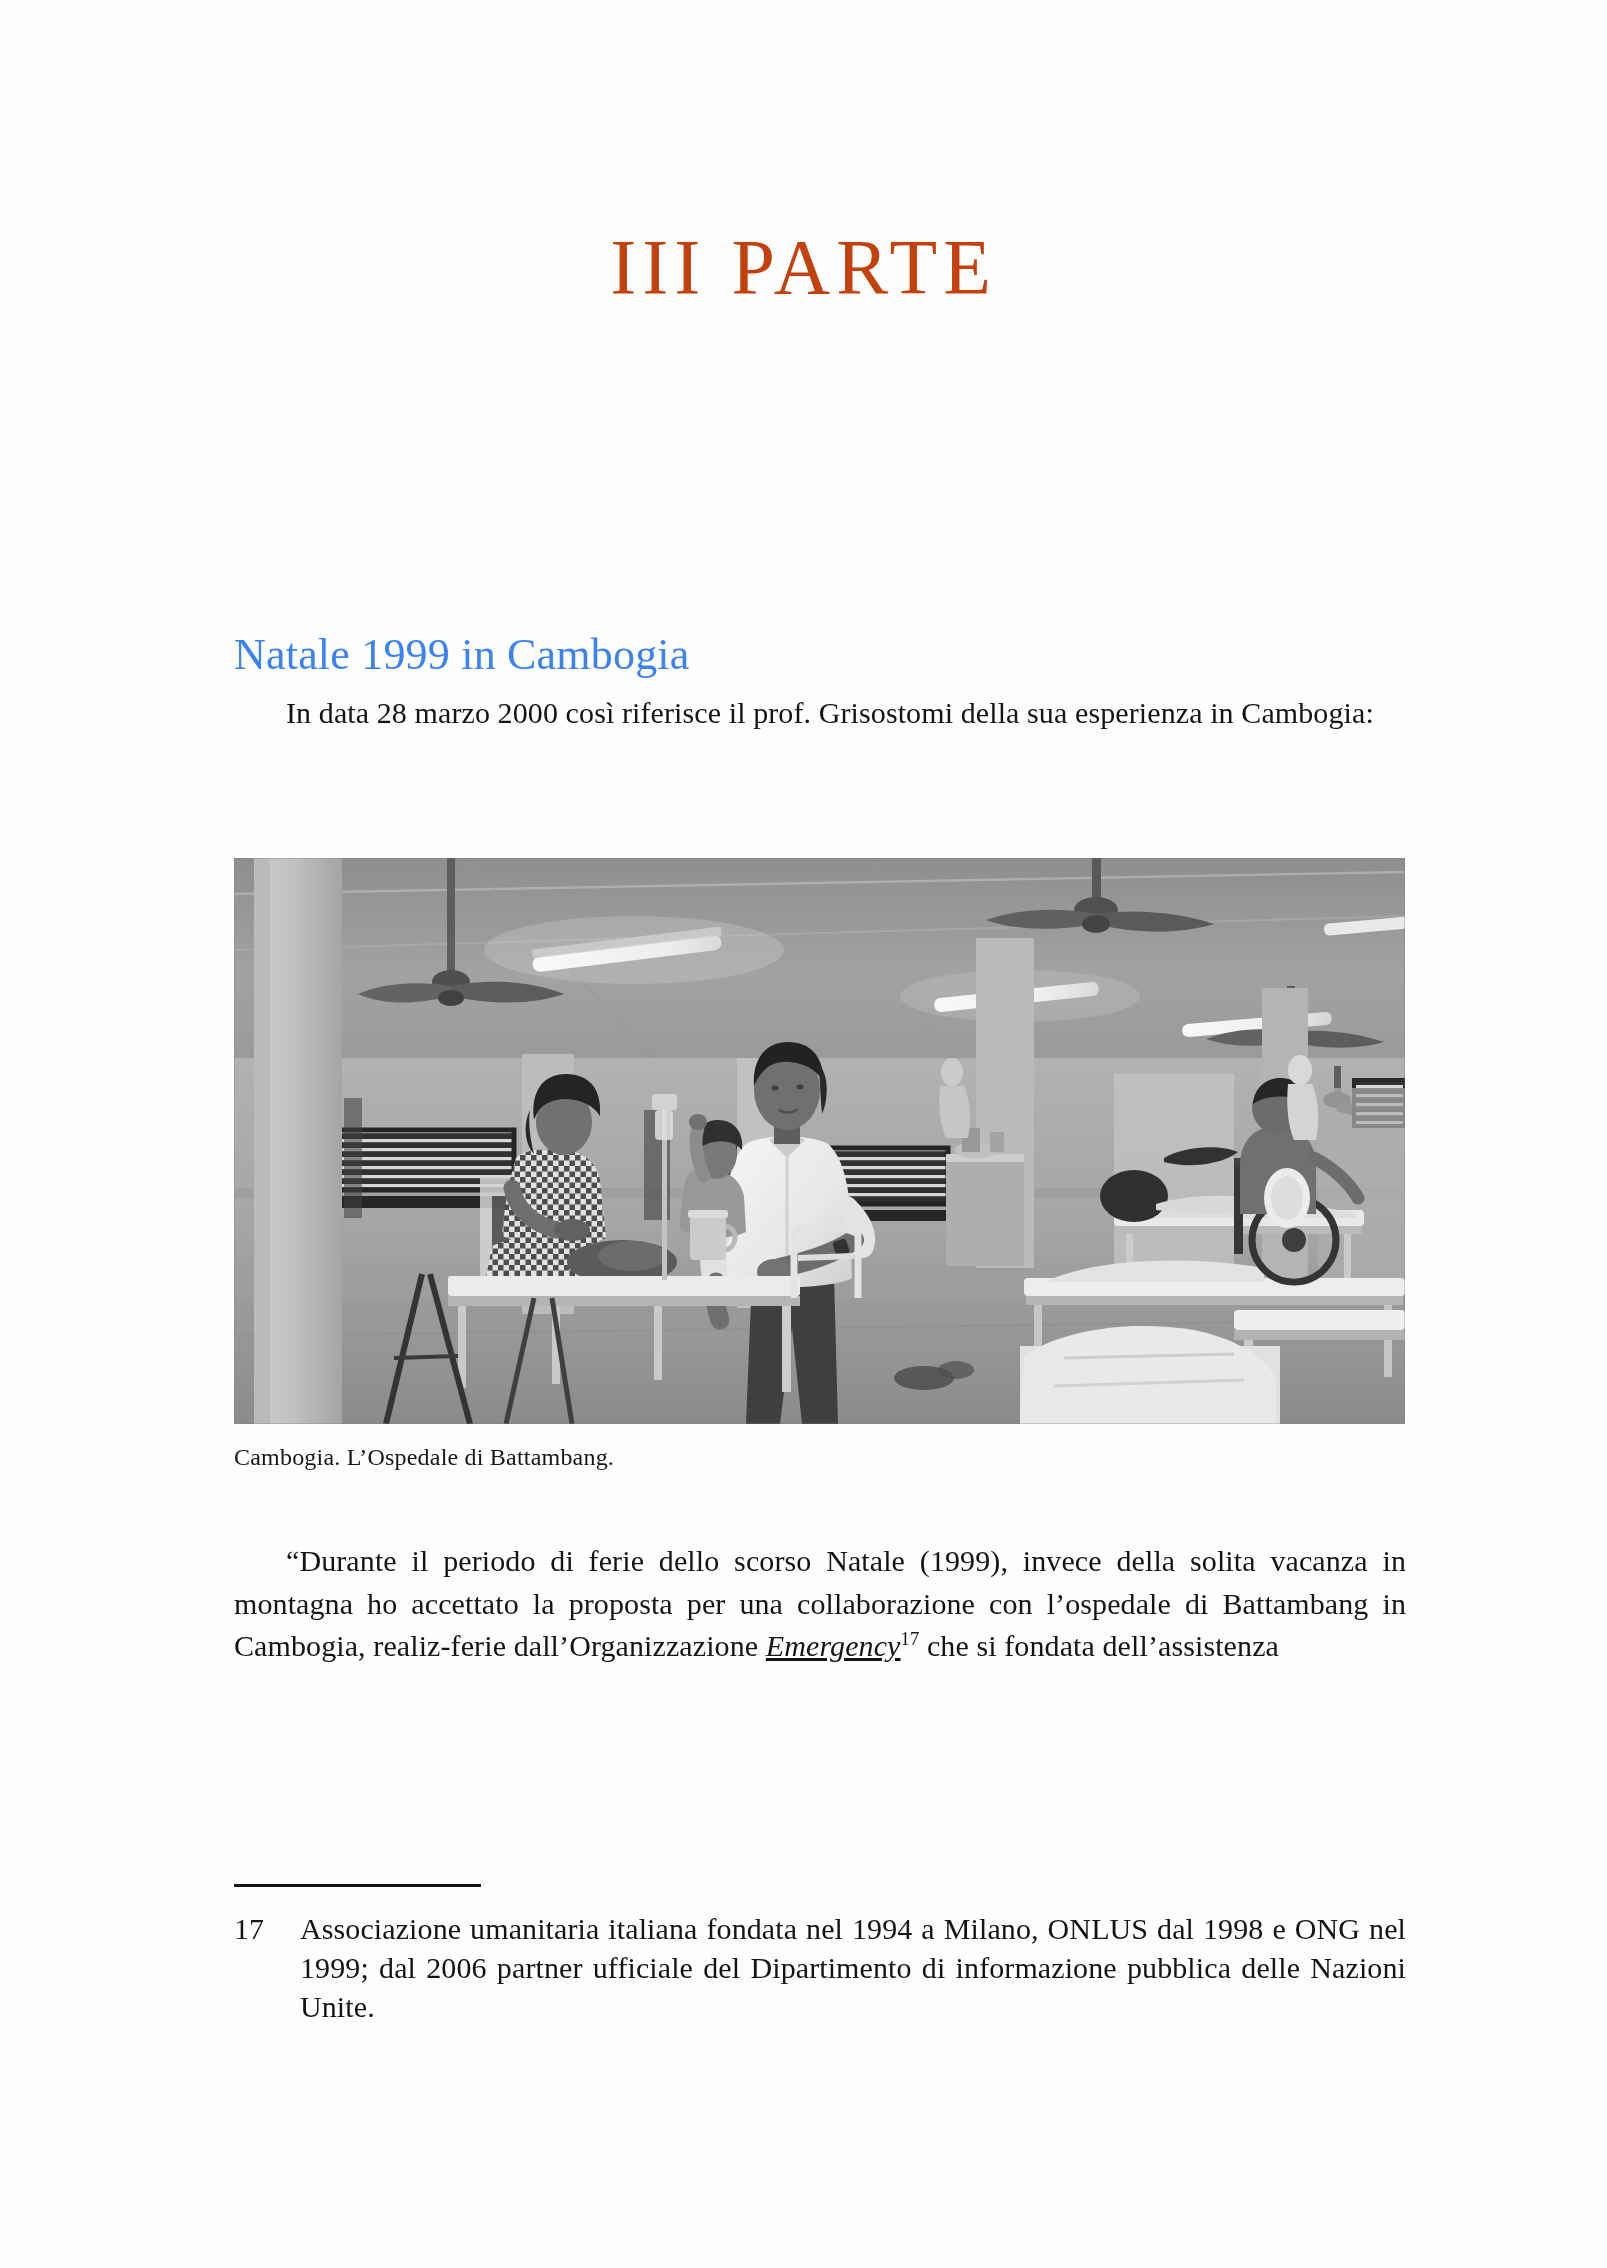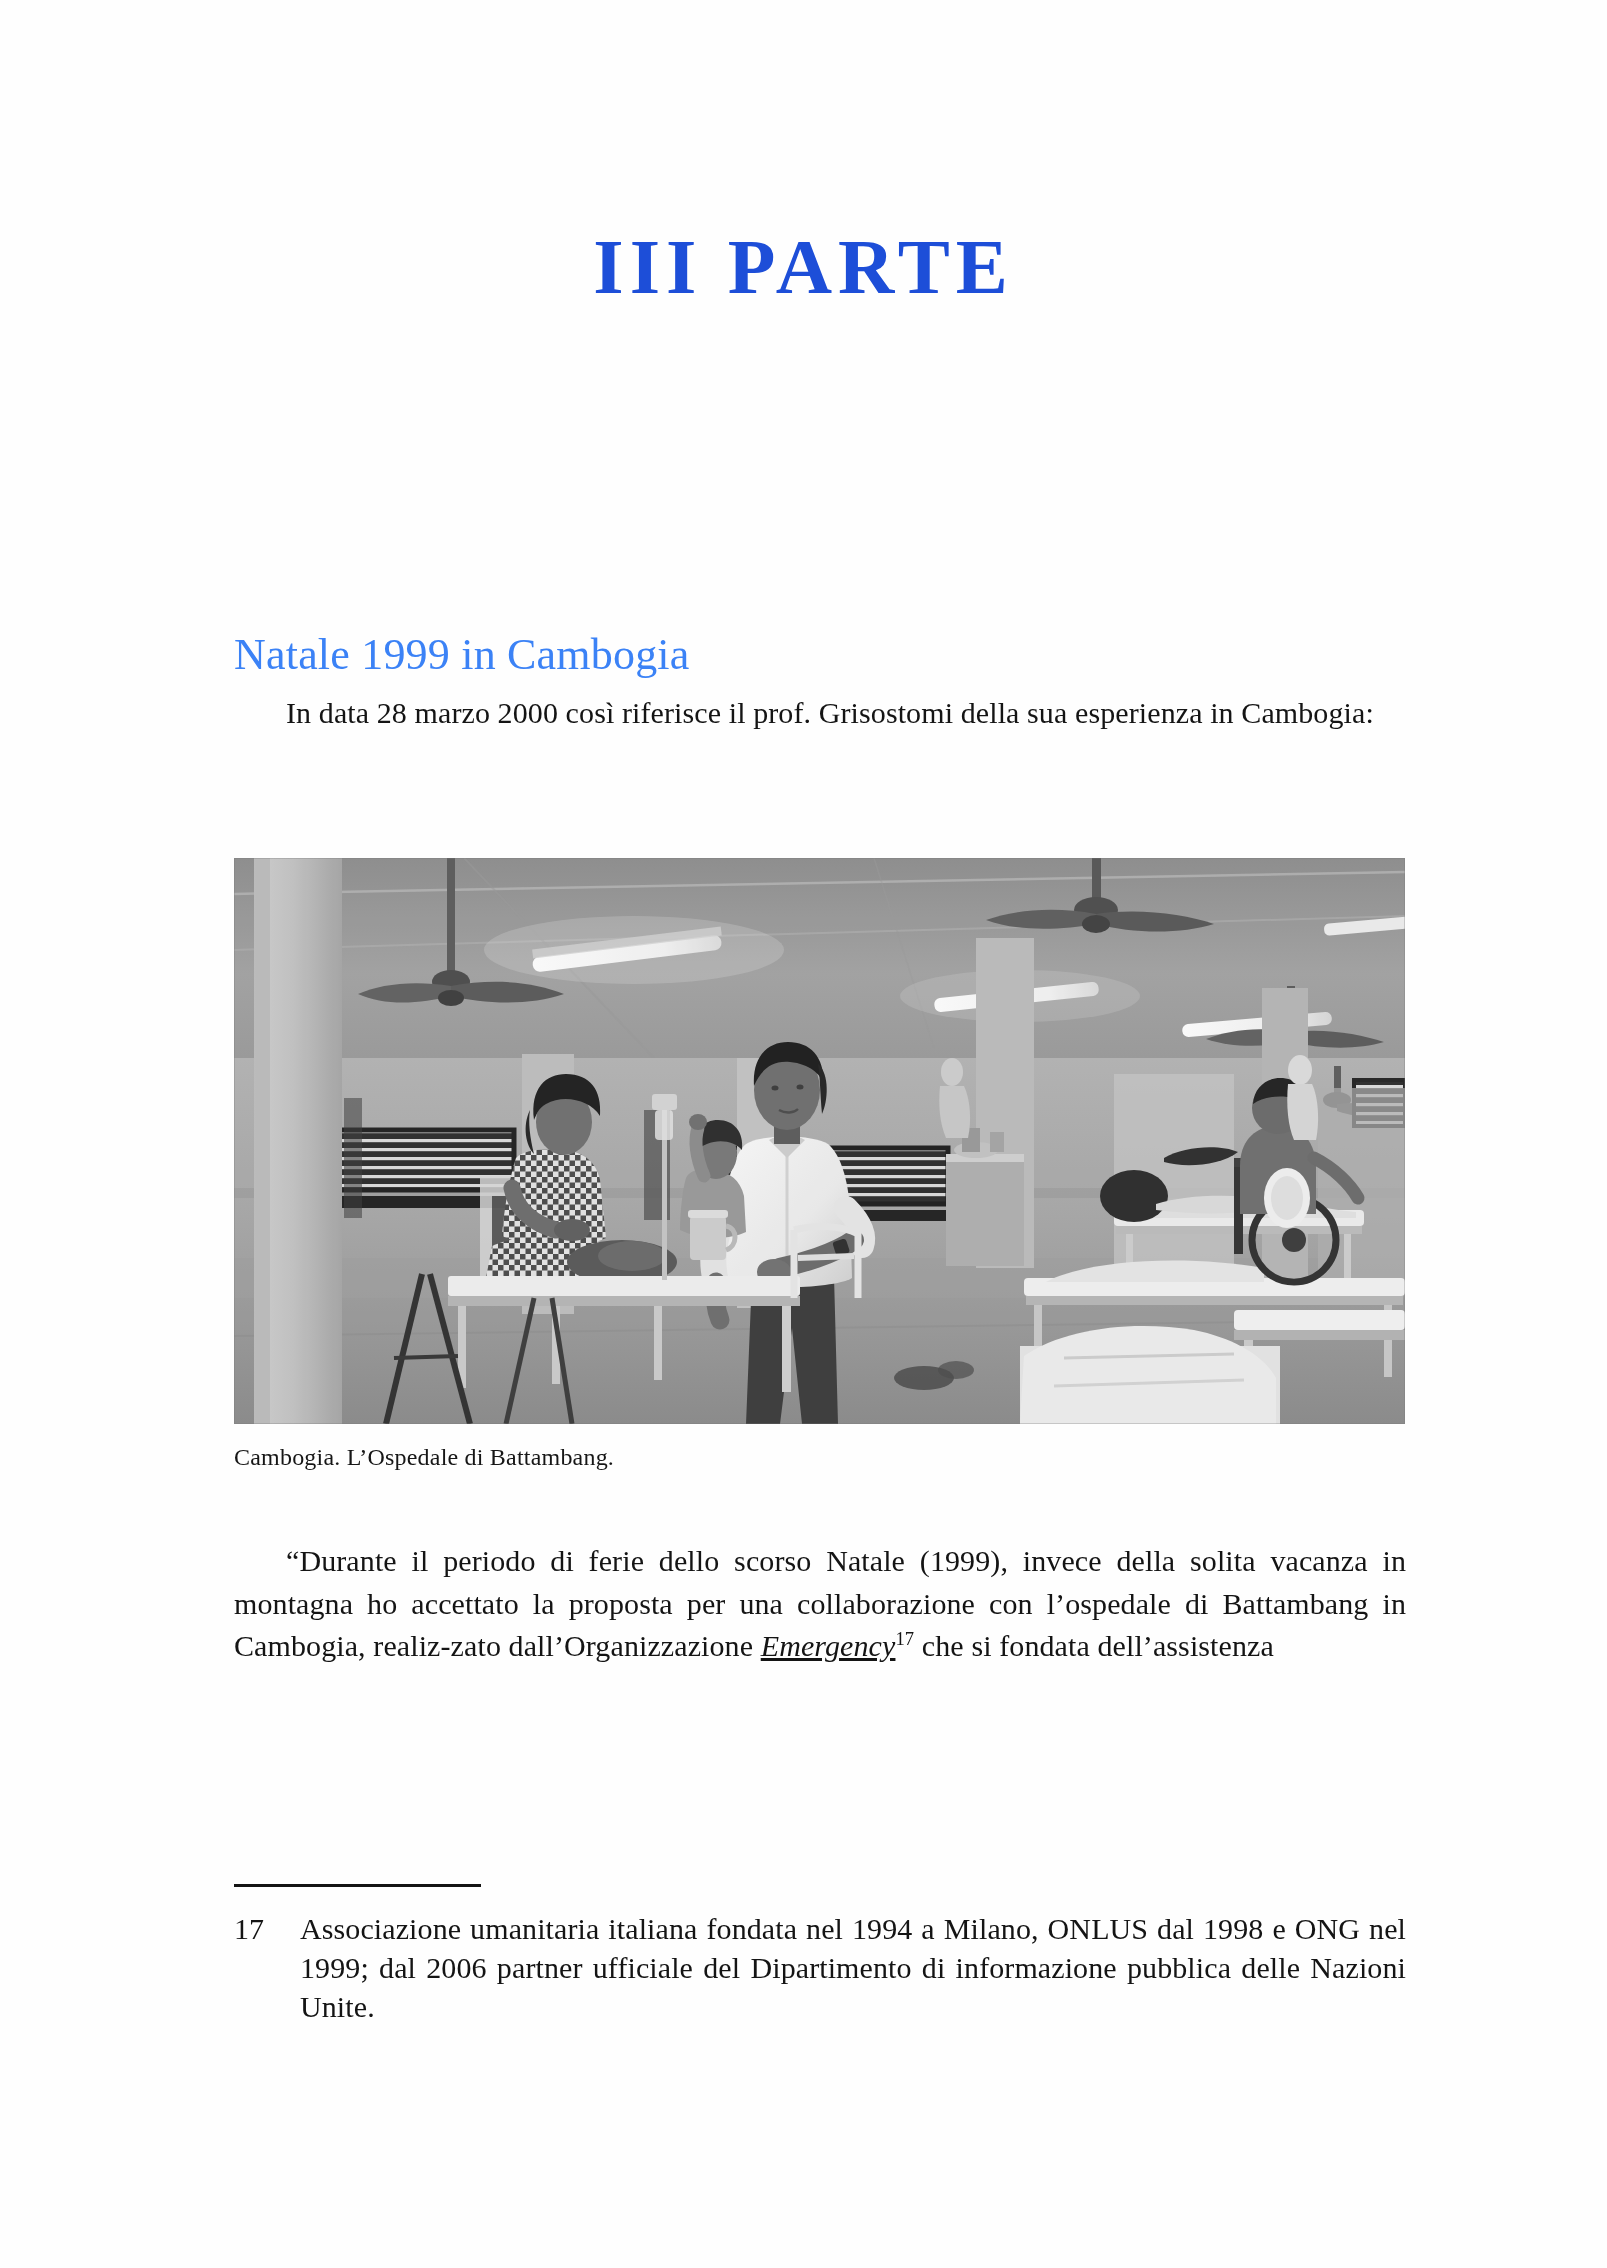--- a/index.html
+++ b/index.html
@@ -25,22 +25,22 @@
   
   .part-title {
     position: absolute;
     left: 0;
     right: 0;
     top: 228px;
     text-align: center;
     font-family: "Liberation Serif", "DejaVu Serif", serif;
     font-size: 78px;
     letter-spacing: 6px;
-    color: #1d4ed8;
-    font-weight: 700;
+    color: #c2410c;
+    font-weight: 400;
     line-height: 1;
   }
 
   
   .content {
     position: absolute;
     left: 234px;
     top: 630px;
     width: 1172px;
   }
@@ -440,21 +440,21 @@
       <path d="M930 300 C 950 288 986 286 1004 294 C 986 308 950 310 930 304 Z" fill="#2c2c2c"></path>
 
       <rect x="0" y="0" width="1171" height="566" fill="#9a9a9a" opacity="0.06"></rect>
       <rect x="0" y="0" width="1171" height="566" fill="none" stroke="#777777" stroke-width="2" opacity="0.3"></rect>
     </svg>
   </div>
 
   <div class="caption">Cambogia. L’Ospedale di Battambang.</div>
 
   <div class="quote-block">
-    <p class="body-para quote"><span>“Durante il periodo di ferie dello scorso Natale (1999), invece della solita vacanza in montagna ho accettato la proposta per una collaborazione con l’ospedale di Battambang in Cambogia, realiz-</span><span>zato dall’Organizzazione </span><em class="ital">Emergency</em><sup class="fnref">17</sup><span> che si fondata dell’assistenza</span></p>
+    <p class="body-para quote"><span>“Durante il periodo di ferie dello scorso Natale (1999), invece della solita vacanza in montagna ho accettato la proposta per una collaborazione con l’ospedale di Battambang in Cambogia, realiz-</span><span>ferie dall’Organizzazione </span><em class="ital">Emergency</em><sup class="fnref">17</sup><span> che si fondata dell’assistenza</span></p>
   </div>
 
   <div class="footnote-area">
     <div class="footnote-rule"></div>
     <div class="footnote">
       <div class="footnote-num">17</div>
       <div class="footnote-text">Associazione umanitaria italiana fondata nel 1994 a Milano, ONLUS dal 1998 e ONG nel 1999; dal 2006 partner ufficiale del Dipartimento di informazione pubblica delle Nazioni Unite.</div>
     </div>
   </div>
 

